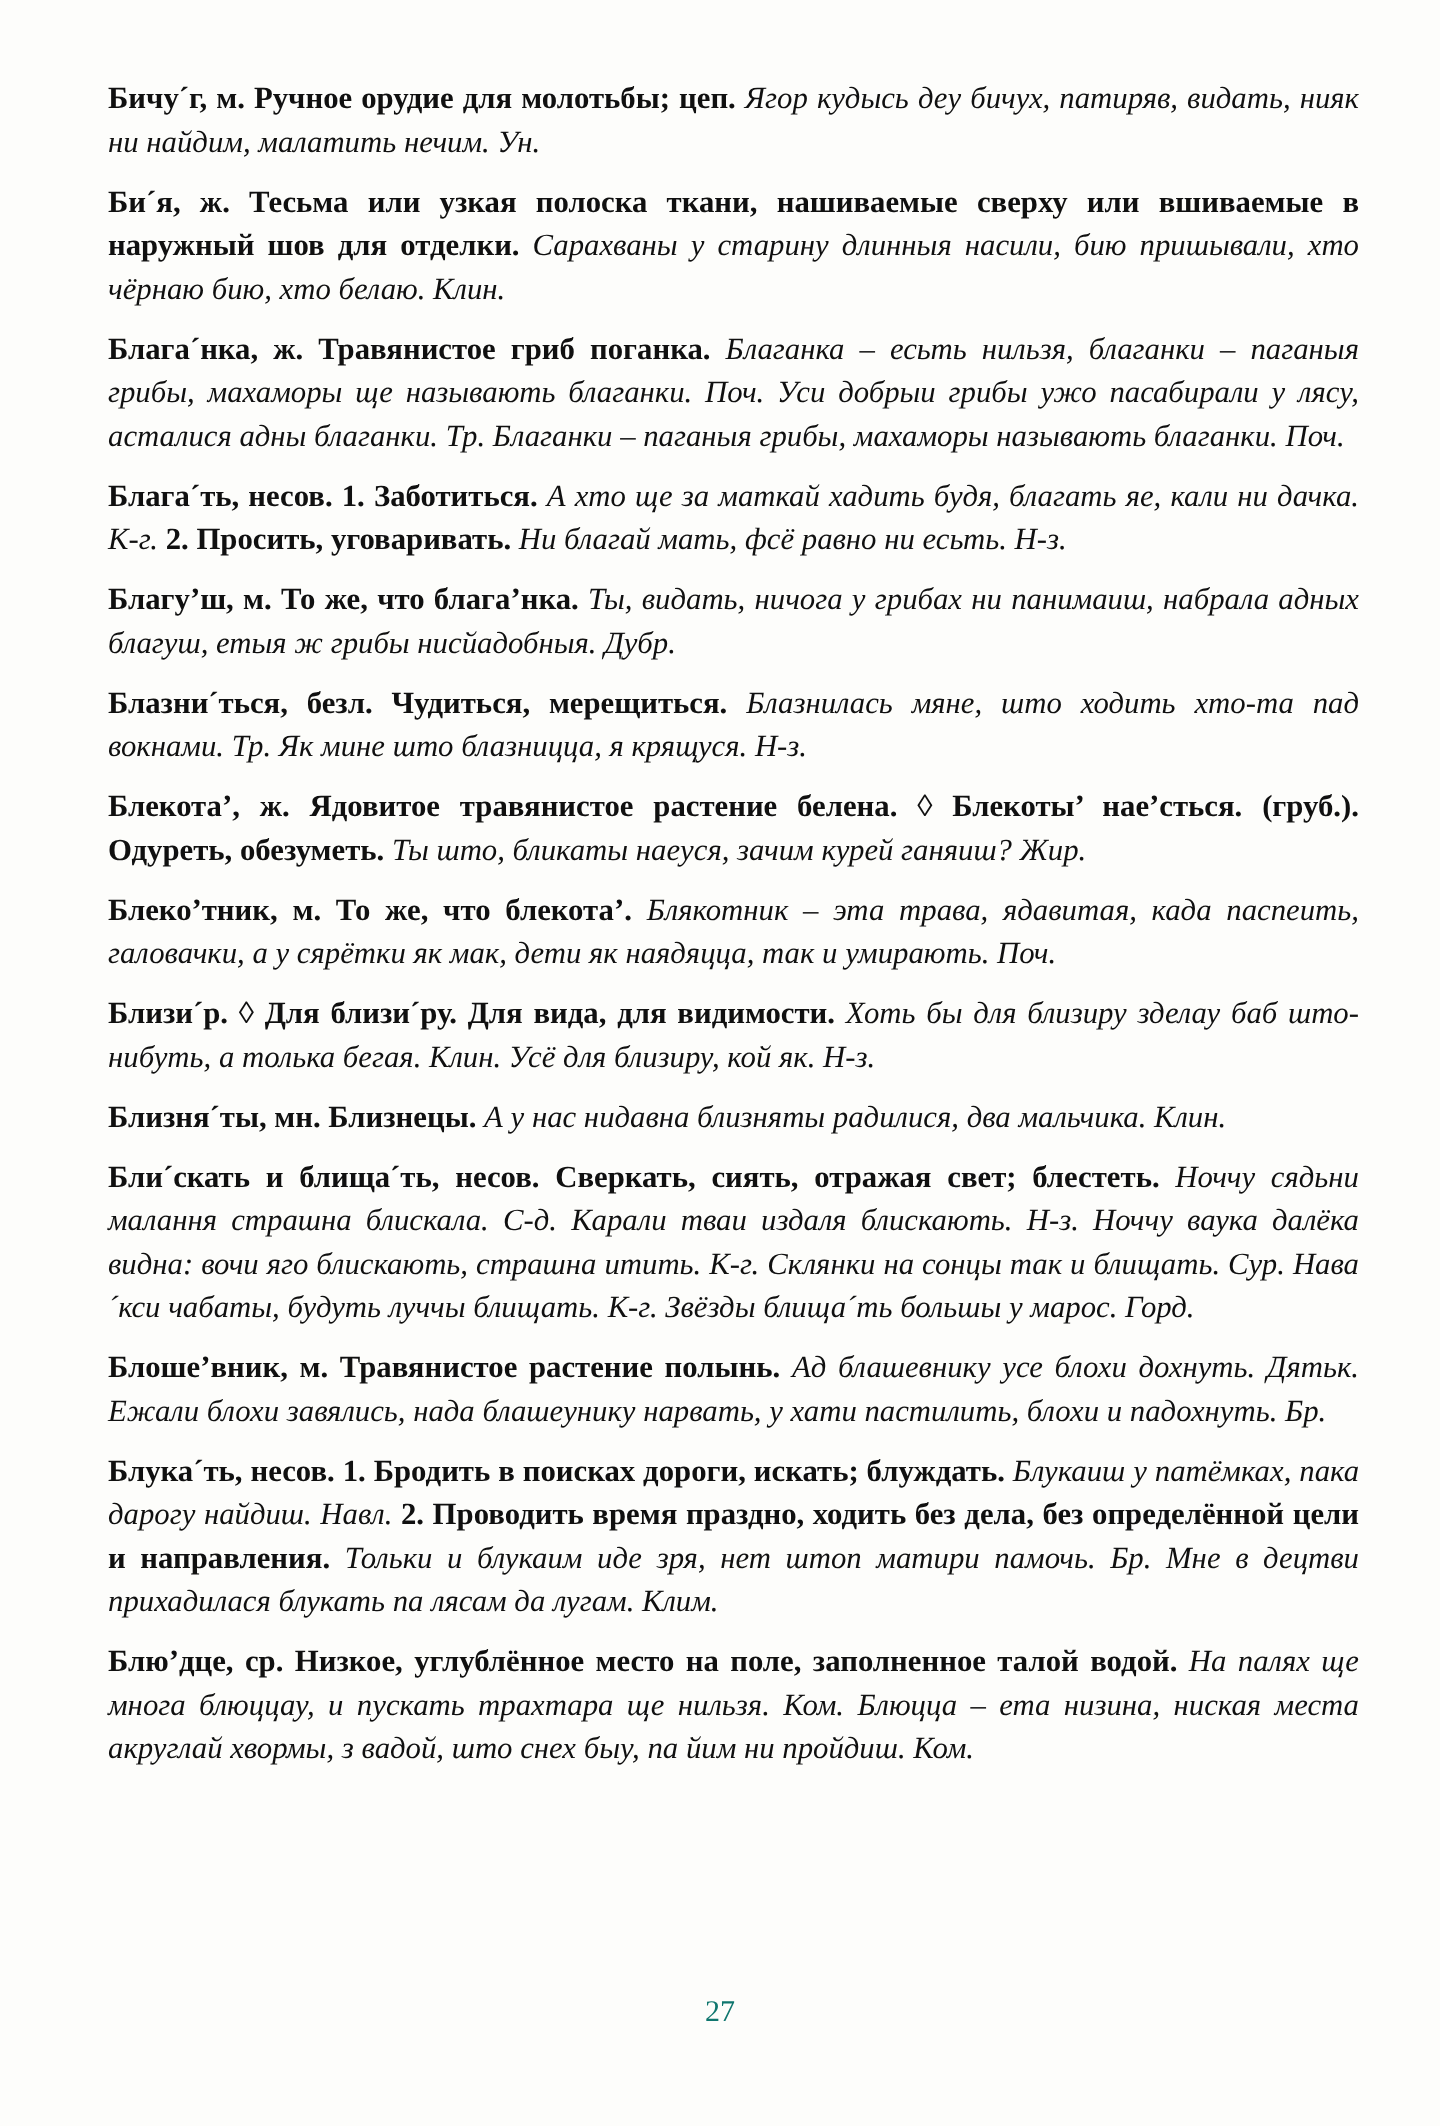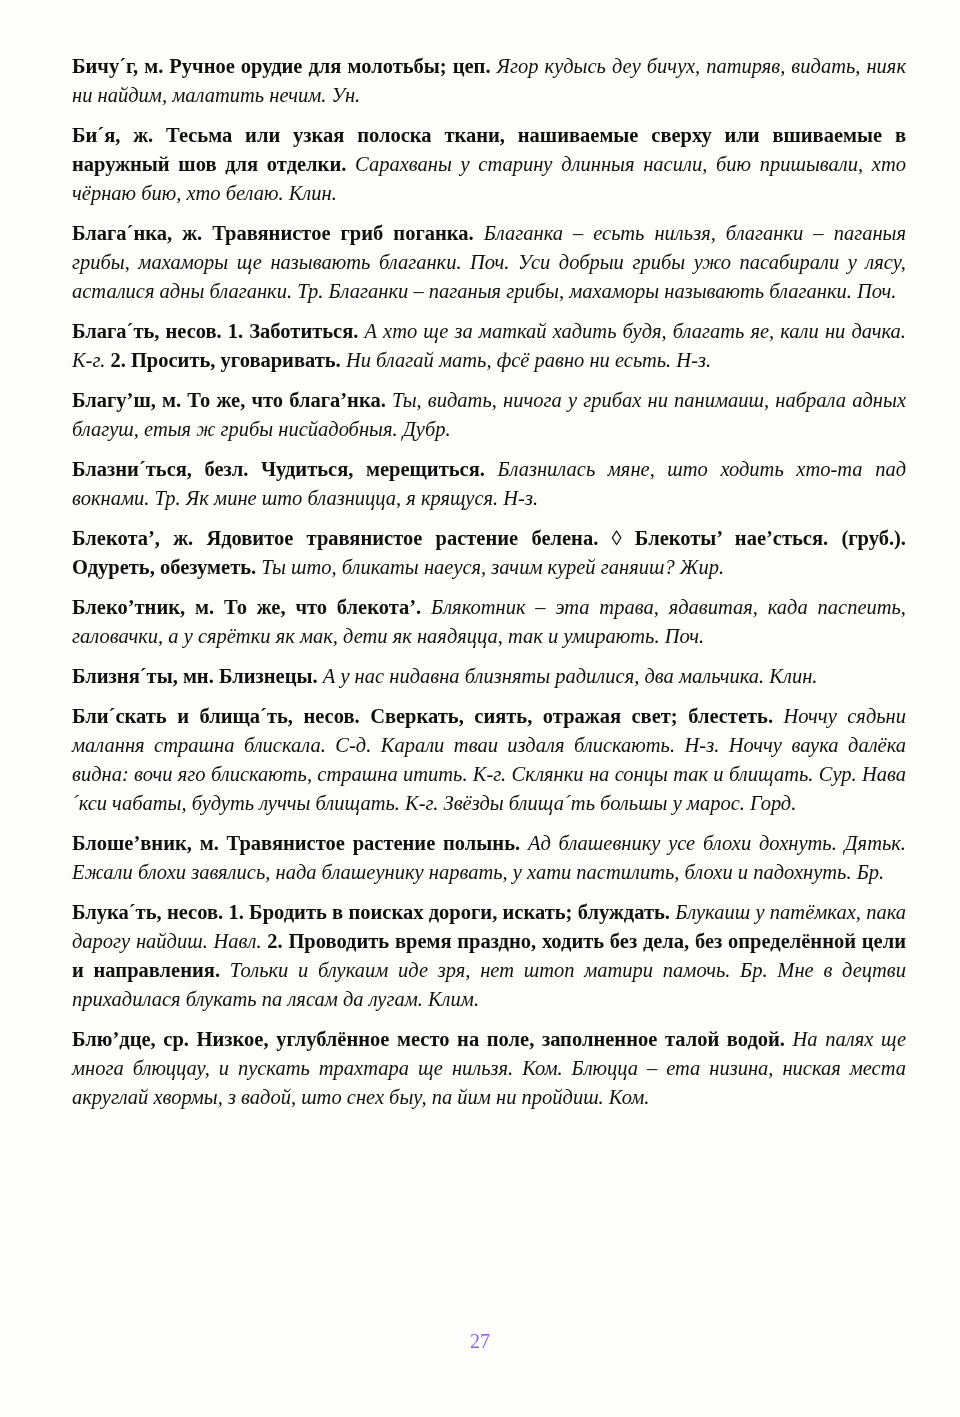--- a/index.html
+++ b/index.html
@@ -31,36 +31,37 @@
   }
   .seg-bold { font-weight: bold; }
   .seg-italic { font-style: italic; }
   .page-number {
     position: absolute;
     top: 1330px;
     left: 0;
     width: 100%;
     text-align: center;
     font-size: 20px;
-    color: #8b5cf6;
+    color: #0f766e;
   }
 </style>
 </head>
 <body>
 
 <div class="page">
   <div class="textblock">
       <p class="entry"><span class="seg-bold">Бичу´г, м. Ручное орудие для молотьбы; цеп. </span><span class="seg-italic">Ягор кудысь деу бичух, патиряв, видать, нияк ни найдим, малатить нечим. Ун.</span></p>
       <p class="entry"><span class="seg-bold">Би´я, ж. Тесьма или узкая полоска ткани, нашиваемые сверху или вшиваемые в наружный шов для отделки. </span><span class="seg-italic">Сарахваны у старину длинныя насили, бию пришывали, хто чёрнаю бию, хто белаю. Клин.</span></p>
       <p class="entry"><span class="seg-bold">Блага´нка, ж. Травянистое гриб поганка. </span><span class="seg-italic">Благанка – есьть нильзя, благанки – паганыя грибы, махаморы ще называють благанки. Поч. Уси добрыи грибы ужо пасабирали у лясу, асталися адны благанки. Тр. Благанки – паганыя грибы, махаморы называють благанки. Поч.</span></p>
       <p class="entry"><span class="seg-bold">Блага´ть, несов. 1. Заботиться. </span><span class="seg-italic">А хто ще за маткай хадить будя, благать яе, кали ни дачка. К-г. </span><span class="seg-bold">2. Просить, уговаривать. </span><span class="seg-italic">Ни благай мать, фсё равно ни есьть. Н-з.</span></p>
       <p class="entry"><span class="seg-bold">Благу’ш, м. То же, что блага’нка. </span><span class="seg-italic">Ты, видать, ничога у грибах ни панимаиш, набрала адных благуш, етыя ж грибы нисйадобныя. Дубр.</span></p>
       <p class="entry"><span class="seg-bold">Блазни´ться, безл. Чудиться, мерещиться. </span><span class="seg-italic">Блазнилась мяне, што ходить хто-та пад вокнами. Тр. Як мине што блазницца, я крящуся. Н-з.</span></p>
       <p class="entry"><span class="seg-bold">Блекота’, ж. Ядовитое травянистое растение белена. ◊  Блекоты’ нае’сться. (груб.). Одуреть, обезуметь. </span><span class="seg-italic">Ты што, бликаты наеуся, зачим курей ганяиш? Жир.</span></p>
       <p class="entry"><span class="seg-bold">Блеко’тник, м. То же, что блекота’. </span><span class="seg-italic">Блякотник – эта трава, ядавитая, када паспеить, галовачки, а у сярётки як мак, дети як наядяцца, так и умирають. Поч.</span></p>
+      <p class="entry"><span class="seg-bold">Близи´р. ◊ Для близи´ру. Для вида, для видимости. </span><span class="seg-italic">Хоть бы для близиру зделау баб што-нибуть, а толька бегая. Клин. Усё для близиру, кой як. Н-з.</span></p>
       <p class="entry"><span class="seg-bold">Близня´ты, мн. Близнецы. </span><span class="seg-italic">А у нас нидавна близняты радилися, два мальчика. Клин.</span></p>
       <p class="entry"><span class="seg-bold">Бли´скать и блища´ть, несов. Сверкать, сиять, отражая свет; блестеть. </span><span class="seg-italic">Ноччу сядьни малання страшна блискала. С-д. Карали тваи издаля блискають. Н-з. Ноччу ваука далёка видна: вочи яго блискають, страшна итить. К-г. Склянки на сонцы так и блищать. Сур. Нава´кси чабаты, будуть луччы блищать. К-г. Звёзды блища´ть большы у марос. Горд.</span></p>
       <p class="entry"><span class="seg-bold">Блоше’вник, м. Травянистое растение полынь. </span><span class="seg-italic">Ад блашевнику усе блохи дохнуть. Дятьк. Ежали блохи завялись, нада блашеунику нарвать, у хати пастилить, блохи и падохнуть. Бр.</span></p>
       <p class="entry"><span class="seg-bold">Блука´ть, несов. 1. Бродить в поисках дороги, искать; блуждать. </span><span class="seg-italic">Блукаиш у патёмках, пака дарогу найдиш. Навл. </span><span class="seg-bold">2. Проводить время праздно, ходить без дела, без определённой цели и направления. </span><span class="seg-italic">Тольки и блукаим иде зря, нет штоп матири памочь. Бр. Мне в децтви прихадилася блукать па лясам да лугам. Клим.</span></p>
       <p class="entry"><span class="seg-bold">Блю’дце, ср. Низкое, углублённое место на поле, заполненное талой водой. </span><span class="seg-italic">На палях ще многа блюццау, и пускать трахтара ще нильзя. Ком. Блюцца – ета низина, ниская места акруглай хвормы, з вадой, што снех быу, па йим ни пройдиш. Ком.</span></p>
     </div>
   <div class="page-number">27</div>
 </div>
 
 </body></html>

